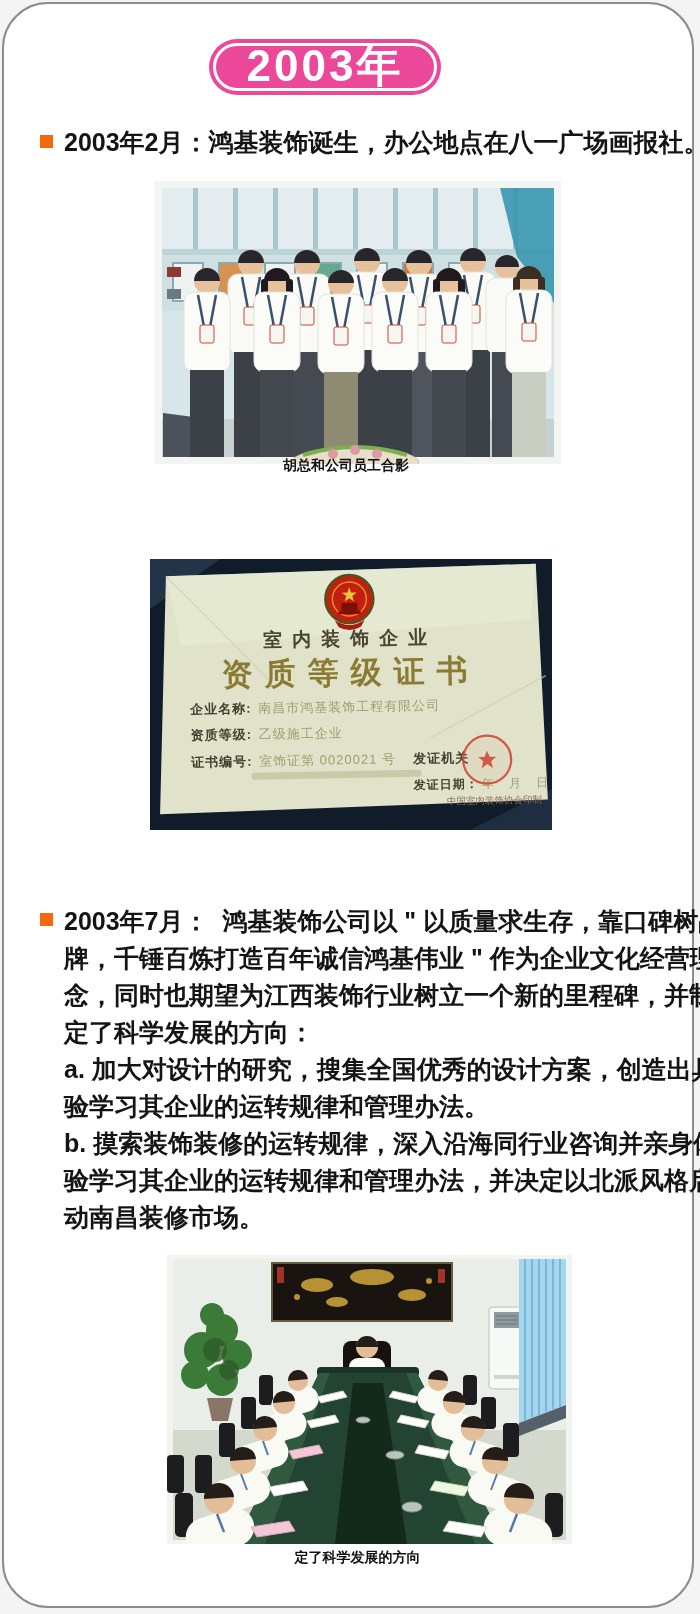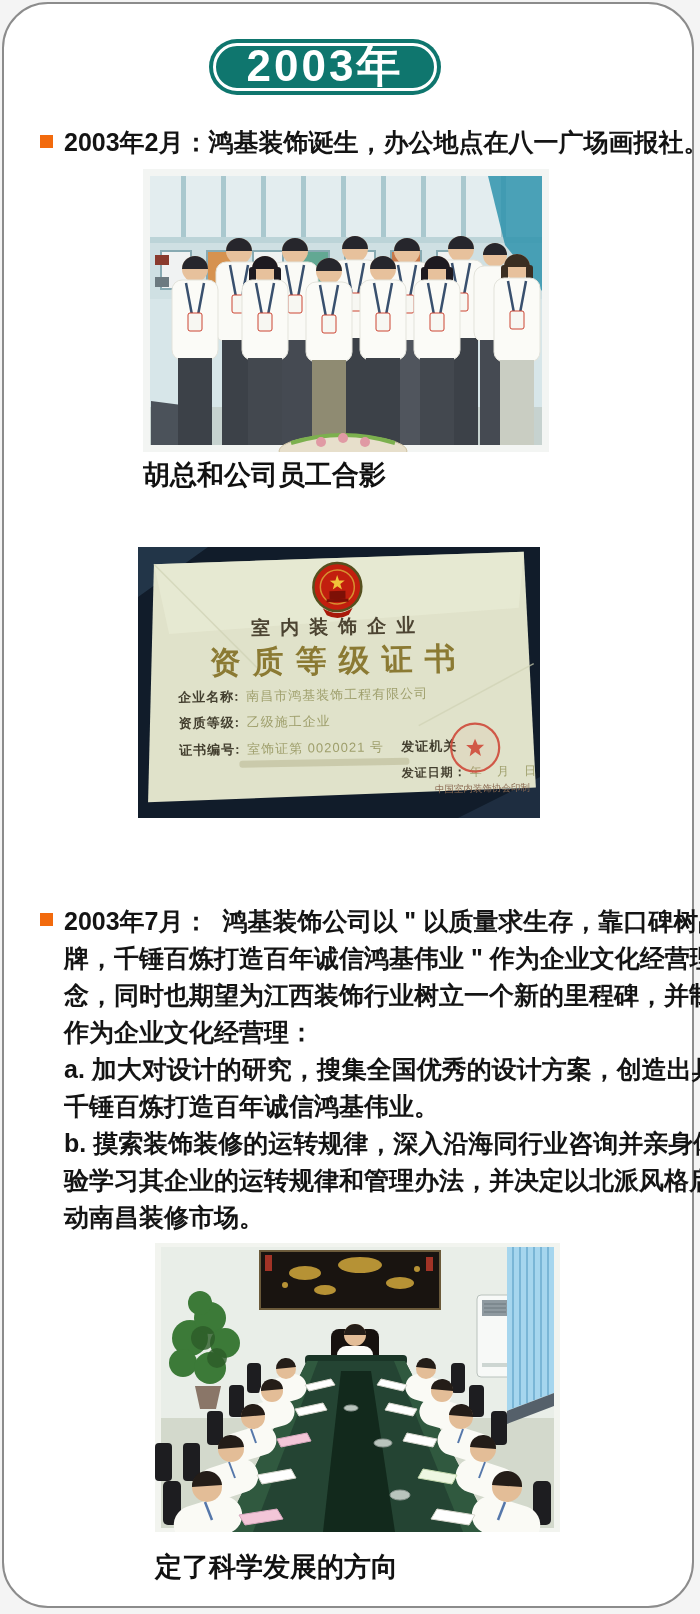--- a/index.html
+++ b/index.html
@@ -1,40 +1,40 @@
 <!DOCTYPE html>
 <html><head>
 <meta charset="utf-8">
 <style>
   html,body{margin:0;padding:0;background:#ededed;}
   .canvas{position:relative;width:700px;height:1614px;background:#f4f4f4;overflow:hidden;
           font-family:"Liberation Sans", sans-serif;color:#141414;}
   .card{position:absolute;left:2px;top:2px;width:692px;height:1606px;background:#ffffff;
         border:2px solid #8c8c8c;border-radius:46px;box-sizing:border-box;}
   
-  .year-pill{position:absolute;left:209px;top:39px;width:232px;height:56px;background:#0f766e;
+  .year-pill{position:absolute;left:209px;top:39px;width:232px;height:56px;background:#ec4899;
              border-radius:28px;display:flex;align-items:center;justify-content:center;}
   .year-pill::after{content:"";position:absolute;inset:4px;border:3px solid #fff;border-radius:24px;pointer-events:none;}
   .year-pill span{position:relative;z-index:1;color:#fff;font-size:44px;font-weight:bold;letter-spacing:3px;padding-bottom:2px;}
   .founded-circle{position:absolute;left:392px;top:26px;width:82px;height:82px;background:#F7690B;
                   border-radius:50%;display:flex;align-items:center;justify-content:center;z-index:2;}
   .founded-circle::after{content:"";position:absolute;inset:4px;border:3px solid #fff;border-radius:50%;pointer-events:none;}
   .founded-circle span{position:relative;z-index:1;color:#fff;font-size:29px;font-weight:bold;letter-spacing:3px;}
   
   .bullet-row{position:absolute;left:40px;display:flex;align-items:flex-start;}
   .bullet-sq{flex:0 0 13px;width:13px;height:13px;background:#F26A0D;margin-top:9px;margin-right:11px;}
   .bullet-text{font-size:25px;font-weight:bold;line-height:32px;white-space:nowrap;color:#141414;}
   
   .para{position:absolute;left:64px;top:903px;width:610px;}
   .para-line{font-size:25px;font-weight:bold;line-height:37px;white-space:pre;color:#141414;}
   .para-bullet{position:absolute;left:40px;top:913px;width:13px;height:13px;background:#F26A0D;}
   
-  figure{margin:0;padding:0;position:absolute;}
+  figure{margin:12px;padding:0;position:absolute;}
   figure svg{display:block;}
-  .caption{position:absolute;font-size:27px;font-weight:bold;color:#111;}
+  .caption{position:absolute;text-align:center;font-size:14px;font-weight:bold;color:#111;}
   .serif{font-family:"Liberation Serif", serif;}
 </style>
 </head>
 <body>
 
 <div class="canvas">
   <div class="card"></div>
 
   <div class="year-pill">
     <span>2003年</span>
@@ -244,23 +244,23 @@
         <text x="390" y="247" text-anchor="end" font-size="9.5" fill="#8a6a52">中国室内装饰协会印制</text>
       </g>
     </svg>
   </figure>
 
   <span class="para-bullet"></span>
   <div class="para">
     <div class="para-line">2003年7月：  鸿基装饰公司以 " 以质量求生存，靠口碑树品</div>
     <div class="para-line">牌，千锤百炼打造百年诚信鸿基伟业 " 作为企业文化经营理</div>
     <div class="para-line">念，同时也期望为江西装饰行业树立一个新的里程碑，并制</div>
-    <div class="para-line">作为企业文化经营理：</div>
+    <div class="para-line">定了科学发展的方向：</div>
     <div class="para-line">a. 加大对设计的研究，搜集全国优秀的设计方案，创造出具</div>
-    <div class="para-line">千锤百炼打造百年诚信鸿基伟业。</div>
+    <div class="para-line">验学习其企业的运转规律和管理办法。</div>
     <div class="para-line">b. 摸索装饰装修的运转规律，深入沿海同行业咨询并亲身体</div>
     <div class="para-line">验学习其企业的运转规律和管理办法，并决定以北派风格启</div>
     <div class="para-line">动南昌装修市场。</div>
   </div>
 
   <figure style="left:155px;top:1243px;width:405px;height:289px;">
     <svg viewBox="0 0 405 289" width="405" height="289">
       <rect width="405" height="289" fill="#f2f4ef"></rect>
       <rect x="6" y="4" width="393" height="281" fill="#e9eee8"></rect>
       <rect x="6" y="175" width="393" height="110" fill="#d3d9cc"></rect>

